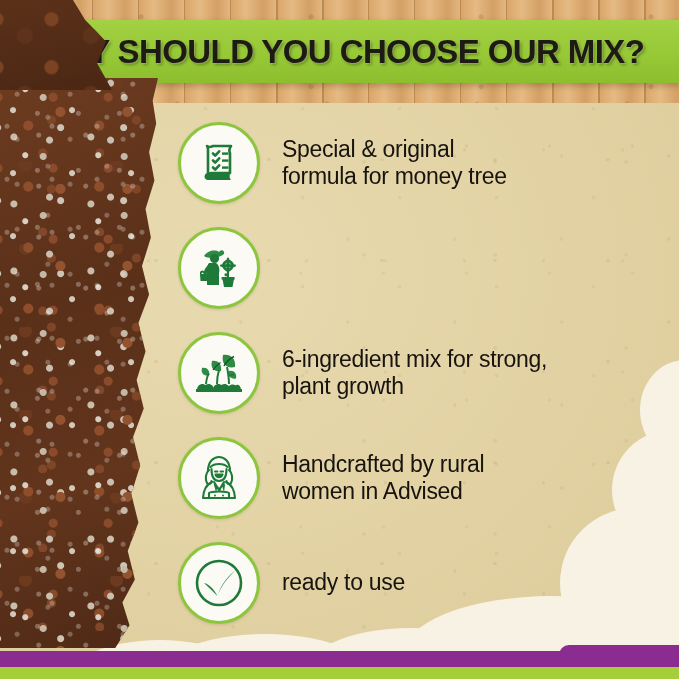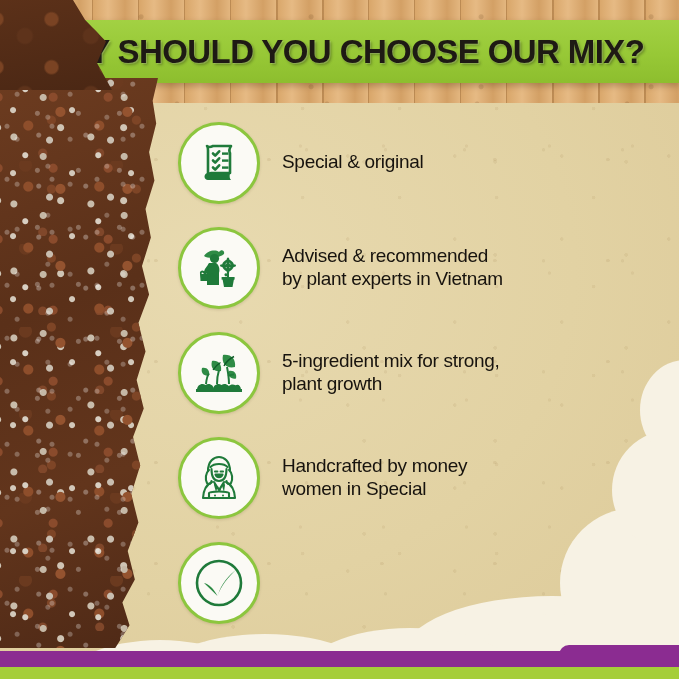--- a/index.html
+++ b/index.html
@@ -165,21 +165,21 @@
     border: 3px solid #8CC63E;
     display: flex;
     align-items: center;
     justify-content: center;
     box-shadow: 0 1px 3px rgba(60,40,10,.15);
   }
   .icon-circle svg { display: block; }
   .feature-text {
     margin-left: 22px;
     font-family: "Liberation Sans", sans-serif;
-    font-size: 19px;
+    font-size: 23px;
     line-height: 1.17;
     color: #17130E;
     letter-spacing: -0.3px;
     max-width: 380px;
   }
 
   
   .bar-purple {
     position: absolute;
     left: 0; bottom: 12px;
@@ -237,20 +237,21 @@
           <path d="M18 14.5 l2.2 2.2 l4-4.4" fill="none" stroke="#1F7A3A" stroke-width="2.6" stroke-linecap="round" stroke-linejoin="round"></path>
           <path d="M18 21.5 l2.2 2.2 l4-4.4" fill="none" stroke="#1F7A3A" stroke-width="2.6" stroke-linecap="round" stroke-linejoin="round"></path>
           <path d="M18 28.5 l2.2 2.2 l4-4.4" fill="none" stroke="#1F7A3A" stroke-width="2.6" stroke-linecap="round" stroke-linejoin="round"></path>
           <rect x="27" y="13.4" width="6.5" height="2.4" fill="#1F7A3A"></rect>
           <rect x="27" y="20.4" width="6.5" height="2.4" fill="#1F7A3A"></rect>
           <rect x="27" y="27.4" width="6.5" height="2.4" fill="#1F7A3A"></rect>
         </svg>
       </div>
       <div class="feature-text">
         <div>Special &amp; original</div>
+        <div>formula for money tree</div>
       </div>
     </div>
 
     <div class="feature-row">
       <div class="icon-circle">
         <svg width="50" height="50" viewBox="0 0 50 50" aria-hidden="true">
 
           <path d="M10 13 C13 8 21 6 25 9 C27 6 31 7 30 11 C27 14 16 17 10 13 Z" fill="#2E8B45"></path>
 
           <circle cx="20.5" cy="15.5" r="4.6" fill="#1F7A3A"></circle>
@@ -278,24 +279,20 @@
             <circle cx="34" cy="22.5" r="2.3"></circle>
           </g>
 
           <path d="M34 25.5 L34 36" stroke="#1F7A3A" stroke-width="2" fill="none"></path>
           <path d="M34 31 C31 29 29.5 31.5 31 33 C32.3 34.2 33.6 32.8 34 31 Z" fill="#1F7A3A"></path>
 
           <path d="M28.5 36 L40 36 L38.5 44 L30 44 Z" fill="#1F7A3A"></path>
           <rect x="27.6" y="34" width="13" height="2.6" fill="#1F7A3A"></rect>
         </svg>
       </div>
-      <div class="feature-text">
-        <div>Advised &amp; recommended</div>
-        <div>by plant experts in Vietnam</div>
-      </div>
     </div>
 
     <div class="feature-row">
       <div class="icon-circle">
         <svg width="52" height="48" viewBox="0 0 52 48" aria-hidden="true">
 
           <path d="M30 6 C38 5 43 10 42 18 C34 20 28 15 30 6 Z" fill="#2E8B45"></path>
           <path d="M31 17 C33 13 37 9.5 41 7.5" stroke="#0F5A28" stroke-width="1.4" fill="none"></path>
 
           <path d="M19 12 C25 11 29 15 28 22 C21.5 23.5 17 19 19 12 Z" fill="#2E8B45"></path>
@@ -310,21 +307,21 @@
           <path d="M36 35 C36 28 35 23 34 18" stroke="#1F7A3A" stroke-width="2" fill="none"></path>
           <path d="M35 27 C37 26.2 39 25.6 41 25.4" stroke="#1F7A3A" stroke-width="1.8" fill="none"></path>
 
           <path d="M4 41 C4 36 9 33.5 12.5 36 C16 33.5 21 36 21 41 Z" fill="#1F7A3A"></path>
           <path d="M20 41 C20 36 25 33.5 28.5 36 C32 33.5 37 36 37 41 Z" fill="#1F7A3A"></path>
           <path d="M34 41 C34 36.5 39 34 42.5 36.3 C45 34.5 48 36.5 48 41 Z" fill="#1F7A3A"></path>
           <rect x="3" y="40" width="46" height="3" fill="#1F7A3A"></rect>
         </svg>
       </div>
       <div class="feature-text">
-        <div>5-ingredient mix for strong,</div>
+        <div>6-ingredient mix for strong,</div>
         <div>plant growth</div>
       </div>
     </div>
 
     <div class="feature-row">
       <div class="icon-circle">
         <svg width="52" height="52" viewBox="0 0 52 52" aria-hidden="true">
           <g fill="none" stroke="#1F7A3A" stroke-width="2.1" stroke-linejoin="round" stroke-linecap="round">
 
             <path d="M15 19 C15 9 21 5 26 5 C31 5 37 9 37 19"></path>
@@ -346,33 +343,34 @@
           </g>
 
           <path d="M21 33 L23 40 L25 34 L27 40 L29 34 L31 40 L32 33 L31 30 L26 38 L21 30 Z" fill="#1F7A3A"></path>
 
           <path d="M16 41 C16 39 36 39 36 41 L36 46 L16 46 Z" fill="none" stroke="#1F7A3A" stroke-width="2.1"></path>
           <circle cx="22" cy="43.6" r="1" fill="#1F7A3A"></circle>
           <circle cx="30" cy="43.6" r="1" fill="#1F7A3A"></circle>
         </svg>
       </div>
       <div class="feature-text">
-        <div>Handcrafted by money</div>
-        <div>women in Special</div>
+        <div>Handcrafted by rural</div>
+        <div>women in Advised</div>
       </div>
     </div>
 
     <div class="feature-row">
       <div class="icon-circle">
         <svg width="56" height="56" viewBox="0 0 56 56" aria-hidden="true">
           <circle cx="28" cy="28" r="22" fill="none" stroke="#1F7A3A" stroke-width="2.6"></circle>
           <path d="M13 28 C18 29 23 34 26.5 41 C30 29 38 20 46 14 C37 22 30 31 26.5 41 Z" fill="#2E8B45"></path>
         </svg>
       </div>
       <div class="feature-text">
+        <div>ready to use</div>
       </div>
     </div>
 
   </div>
 
   <div class="bar-purple-notch"></div>
   <div class="bar-purple"></div>
   <div class="bar-green"></div>
 
 </div>

